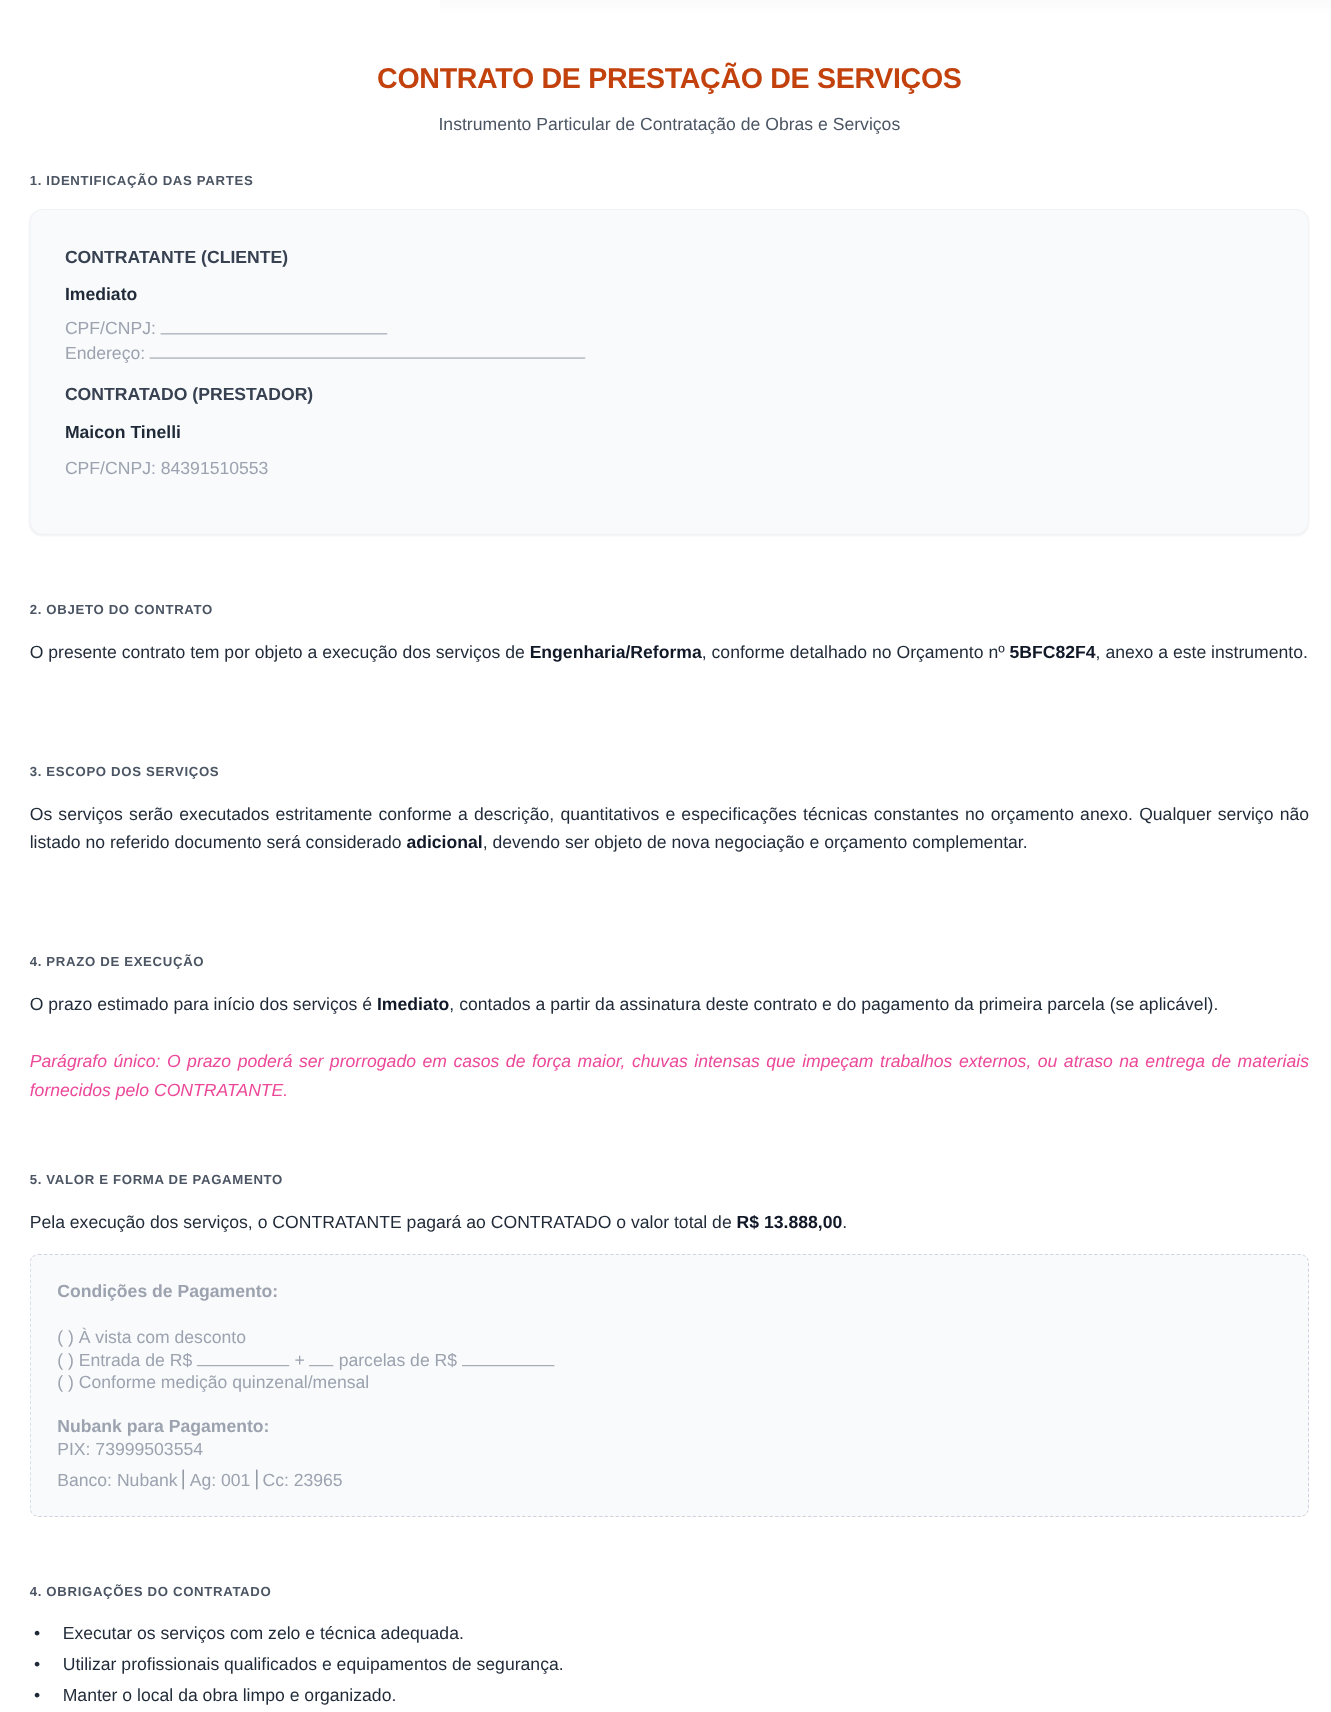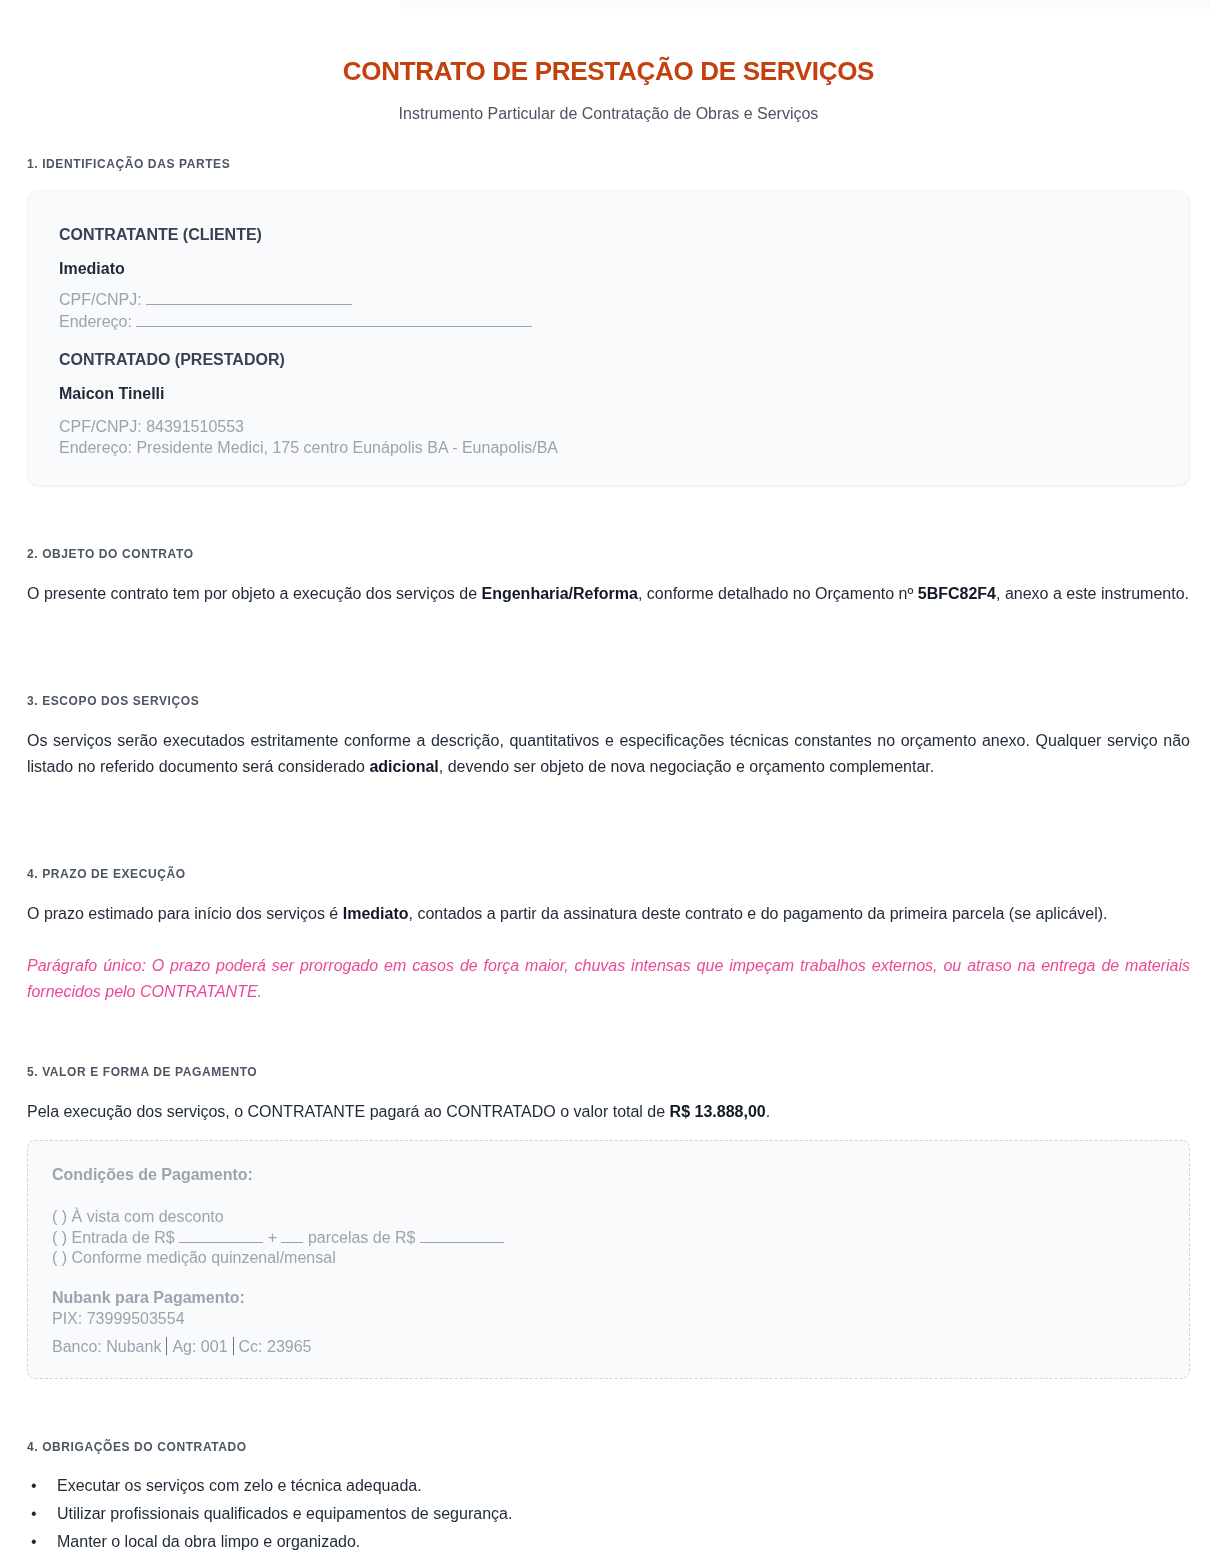--- a/index.html
+++ b/index.html
@@ -96,24 +96,20 @@
       <span>Endereço:</span>
       <span class="blank" style="width:396px;"></span>
     </p>
 
     <p class="party-role" style="top:160px;">CONTRATADO (PRESTADOR)</p>
     <p class="party-name" style="top:194px;">Maicon Tinelli</p>
     <p class="party-line" style="top:225px;">
       <span>CPF/CNPJ:</span>
       <span>84391510553</span>
     </p>
-    <p class="party-line" style="top:246px;">
-      <span>Endereço:</span>
-      <span>Presidente Medici, 175 centro Eunápolis BA - Eunapolis/BA</span>
-    </p>
   </div>
 
   <h2 class="section-heading" style="top:547px;">2. OBJETO DO CONTRATO</h2>
   <p class="para" style="top:581px;"><span>O presente contrato tem por objeto a execução dos serviços de </span><b>Engenharia/Reforma</b><span>, conforme detalhado no Orçamento nº </span><b>5BFC82F4</b><span>, anexo a este instrumento.</span></p>
 
   <h2 class="section-heading" style="top:694px;">3. ESCOPO DOS SERVIÇOS</h2>
   <p class="para" style="top:728px;"><span>Os serviços serão executados estritamente conforme a descrição, quantitativos e especificações técnicas constantes no orçamento anexo. Qualquer serviço não listado no referido documento será considerado </span><b>adicional</b><span>, devendo ser objeto de nova negociação e orçamento complementar.</span></p>
 
   <h2 class="section-heading" style="top:867px;">4. PRAZO DE EXECUÇÃO</h2>
   <p class="para" style="top:901px;"><span>O prazo estimado para início dos serviços é </span><b>Imediato</b><span>, contados a partir da assinatura deste contrato e do pagamento da primeira parcela (se aplicável).</span></p>

